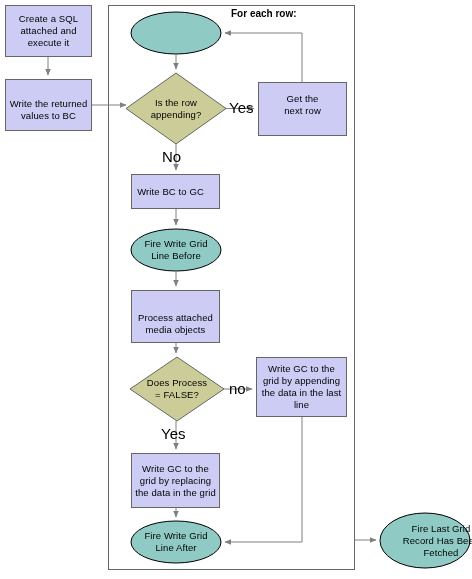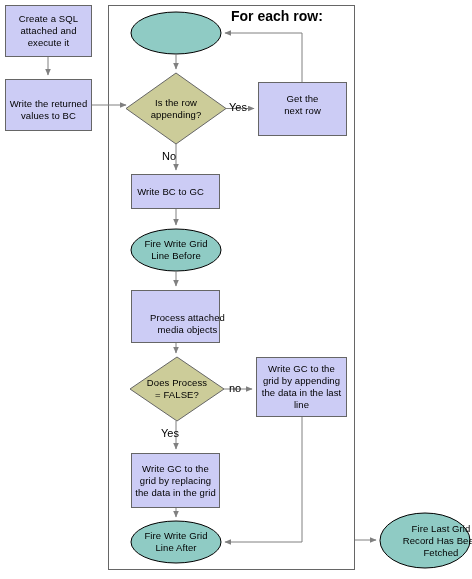--- a/index.html
+++ b/index.html
@@ -32,28 +32,28 @@
     text-align: center;
     font-size: 9.5px;
     line-height: 12px;
     color: #000000;
     letter-spacing: 0.1px;
     pointer-events: none;
     white-space: pre-line;
   }
   .edge-label {
     position: absolute;
-    font-size: 11px;
+    font-size: 15px;
     line-height: 11px;
     color: #000000;
     text-align: center;
   }
   .group-title {
     position: absolute;
-    font-size: 14px;
+    font-size: 10px;
     font-weight: bold;
     color: #000000;
   }
 </style>
 </head>
 <body>
 
 <div id="canvas">
 
   <svg class="svg-layer" viewBox="0 0 472 579">
@@ -116,21 +116,21 @@
 execute it</div>
   <div class="node-label" style="left:5px; top:79px; width:87px; height:61px;">Write the returned
 values to BC</div>
   <div class="node-label" style="left:126px; top:73px; width:100px; height:71px;">Is the row
 appending?</div>
   <div class="node-label" style="left:258px; top:82px; width:89px; height:46px;">Get the
 next row</div>
   <div class="node-label" style="left:126px; top:174px; width:89px; height:35px;">Write BC to GC</div>
   <div class="node-label" style="left:131px; top:229px; width:90px; height:42px;">Fire Write Grid
 Line Before</div>
-  <div class="node-label" style="left:131px; top:290px; width:89px; height:68px;padding-left:12px;">Process attached
+  <div class="node-label" style="left:131px; top:290px; width:89px; height:68px;">Process attached
 media objects</div>
   <div class="node-label" style="left:130px; top:357px; width:94px; height:64px;">Does Process
 = FALSE?</div>
   <div class="node-label" style="left:256px; top:357px; width:91px; height:60px;">Write GC to the
 grid by appending
 the data in the last
 line</div>
   <div class="node-label" style="left:131px; top:453px; width:89px; height:55px;">Write GC to the
 grid by replacing
 the data in the grid</div>

